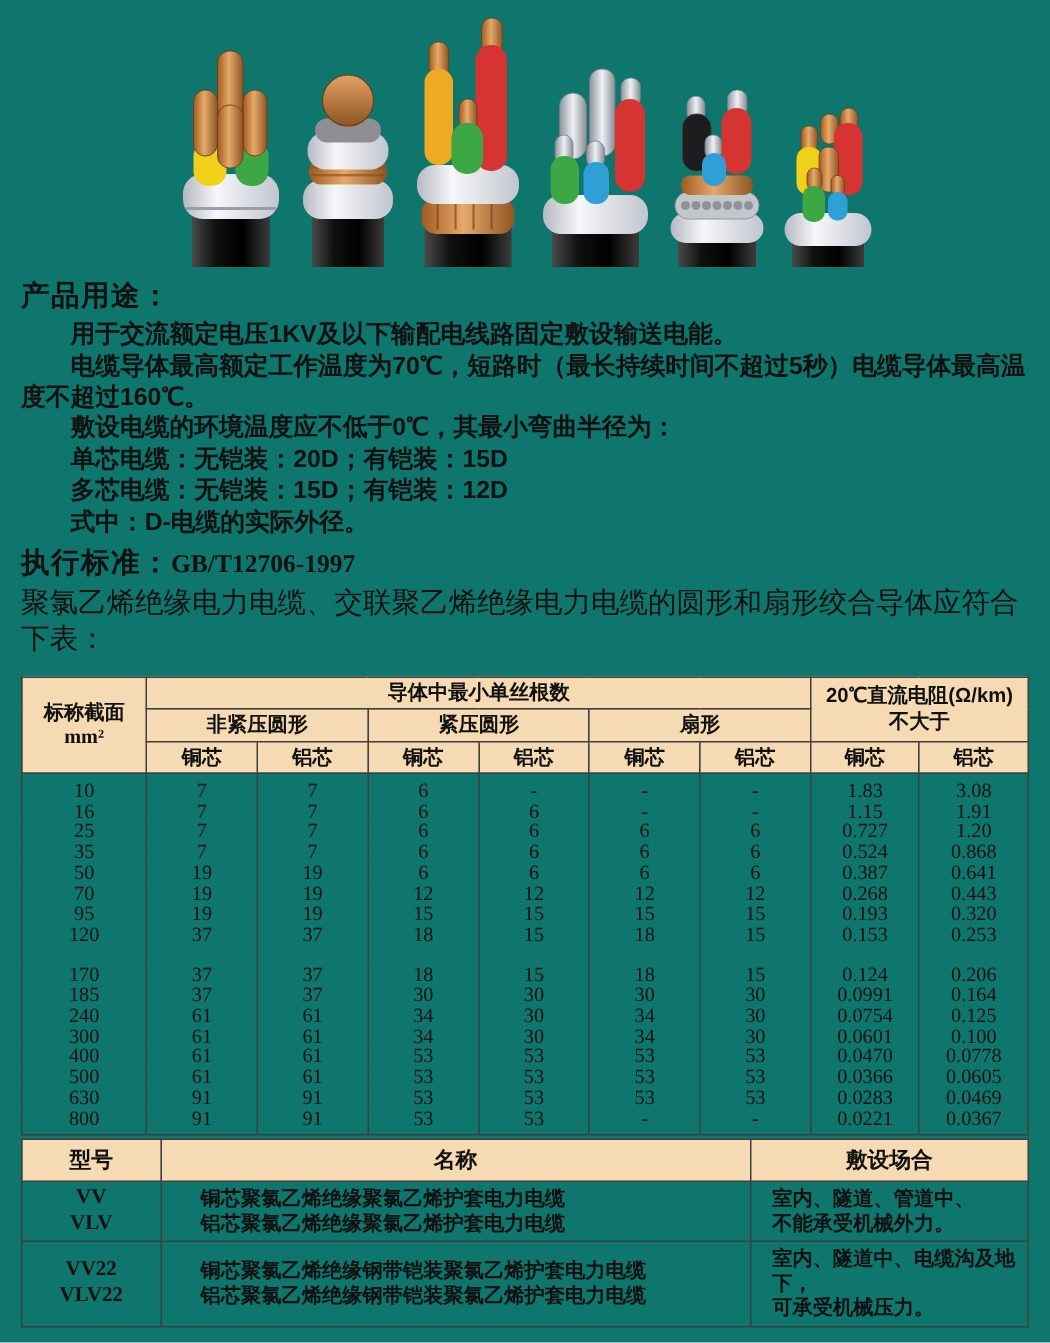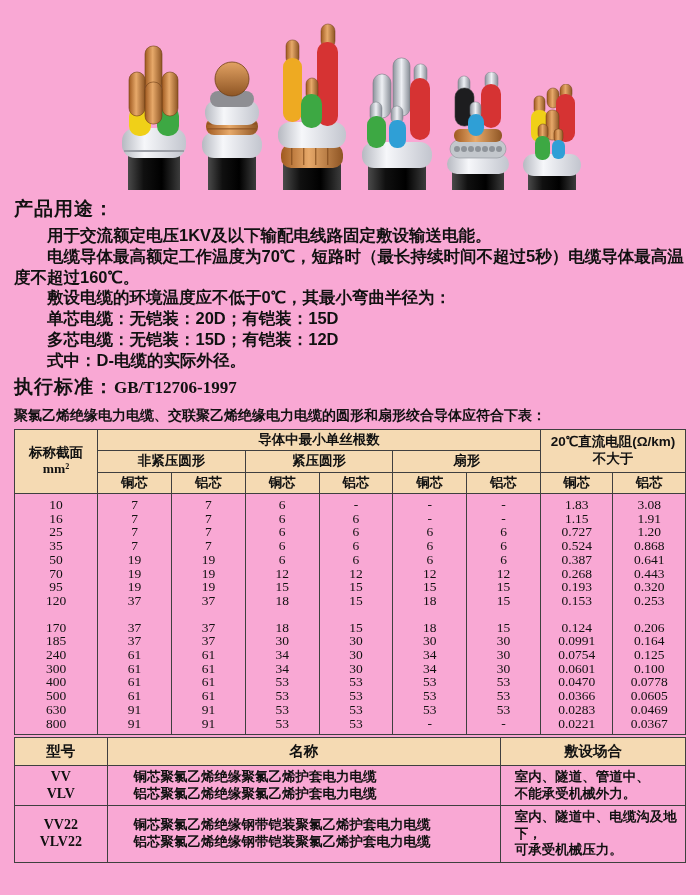--- a/index.html
+++ b/index.html
@@ -3,33 +3,33 @@
 <meta charset="utf-8">
 <style>
   :root{
     --hdr:#f5dab3;
     --bd:#3f3f3f;
     --txt:#111111;
   }
   *{box-sizing:border-box;}
   html,body{margin:0;padding:0;background:#ffffff;}
   body{width:700px;font-family:"Liberation Sans",sans-serif;color:var(--txt);}
-  .page{width:700px;height:895px;padding:12px 14px;overflow:hidden;background:#f9a8d4;}
+  .page{width:700px;height:895px;padding:0 14px;overflow:hidden;background:#0f766e;}
 
   
   .hero{height:178px;display:flex;align-items:flex-end;justify-content:center;gap:3px;padding-top:4px;}
   .hero svg{display:block;}
 
   
   .sec-title{font-size:19px;font-weight:bold;margin:6px 0 3px;letter-spacing:1px;}
   .body-p{font-size:16.5px;line-height:20.8px;margin:0;text-indent:2em;font-weight:600;}
   .standard-line{margin:3px 0 0;}
   .std-label{font-size:19px;font-weight:bold;letter-spacing:1px;}
   .std-value{font-family:"Liberation Serif",serif;font-weight:bold;font-size:17px;}
-  .intro{font-size:14px;line-height:24px;font-weight:bold;margin:3px 0 2px;}
+  .intro{font-size:19px;line-height:24px;font-weight:normal;margin:3px 0 12px;}
 
   
   table{width:100%;border-collapse:collapse;table-layout:fixed;}
   .ctable{border:1.5px solid var(--bd);}
   .ctable th{background:var(--hdr);border:1px solid var(--bd);font-size:13.5px;font-weight:bold;padding:2px 1px;line-height:1.22;}
   .ctable th .unit{font-family:"Liberation Serif",serif;font-weight:bold;text-align:right;}
   .ctable tbody td{border-left:1px solid var(--bd);border-right:1px solid var(--bd);text-align:center;
        font-family:"Liberation Serif",serif;font-size:13.5px;line-height:13.7px;padding:0;}
   .ctable tbody tr:first-child td{padding-top:4px;}
   .ctable tbody tr:last-child td{padding-bottom:4px;}

